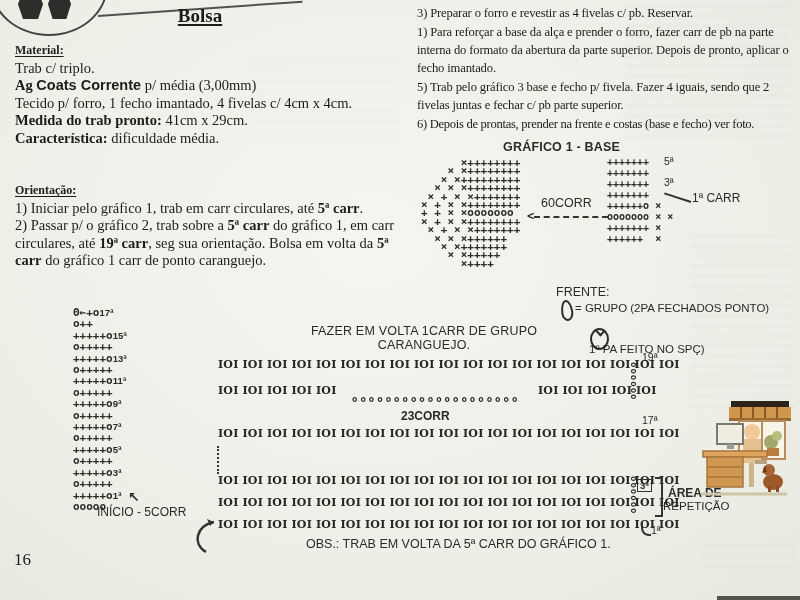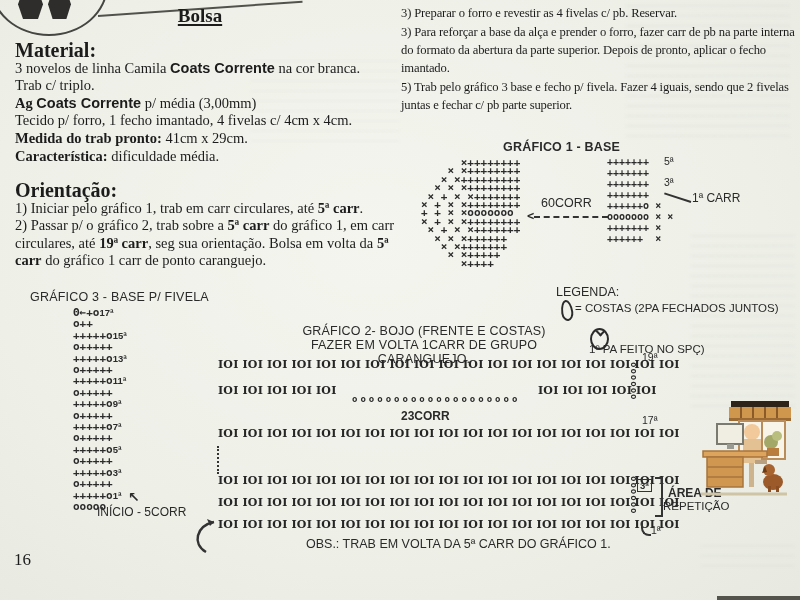--- a/index.html
+++ b/index.html
@@ -6,24 +6,24 @@
   .page{position:relative;width:800px;height:600px;background:#eff0e9;overflow:hidden;
         font-family:"Liberation Serif",serif;color:#1c1c1c;
         background-image:radial-gradient(ellipse at 45% 40%, #f4f5ee 0%, #eef0e8 60%, #e7e9e0 100%);padding-left:32px;}
   .abs{position:absolute;}
   .ghost{position:absolute;opacity:.5;filter:blur(1.5px);pointer-events:none;
          background:repeating-linear-gradient(rgba(150,158,148,.16) 0 2px, transparent 2px 10px);}
   .serif{font-family:"Liberation Serif",serif;}
   .sans{font-family:"Liberation Sans",sans-serif;}
   .b{font-weight:bold;}
   .bsans{font-family:"Liberation Sans",sans-serif;font-weight:bold;}
-  .heading{font-weight:bold;text-underline-offset:2px;font-size:20px;}
+  .heading{font-weight:bold;text-decoration:underline;text-underline-offset:2px;font-size:12px;}
   .bodytxt{font-size:14.5px;line-height:17.6px;width:388px;}
   .steps{font-size:12.6px;line-height:18px;width:398px;letter-spacing:-0.15px;}
-  .steps p{margin:0 0 1px 0;}
+  .steps p{margin:0 0 1px 16px;}
   .charttitle{font-family:"Liberation Sans",sans-serif;font-size:12.5px;color:#2a2a2a;letter-spacing:.2px;}
   .g1row{font:700 11px "DejaVu Sans Mono",monospace;line-height:8.4px;white-space:pre;color:#2b2b2b;}
   .g1rrow{font:700 10px "DejaVu Sans Mono",monospace;line-height:11px;white-space:pre;color:#2b2b2b;}
   .g3row{font:700 11px "DejaVu Sans Mono",monospace;line-height:10.4px;white-space:pre;color:#2b2b2b;}
   .g3row .seg-l{font:700 9.5px "Liberation Sans",sans-serif;color:#2b2b2b;}
   .pop{font:700 11px "DejaVu Serif",serif;white-space:nowrap;color:#262626;letter-spacing:.2px;}
   .chainrow{font:700 9px "DejaVu Sans Mono",monospace;letter-spacing:3px;color:#2b2b2b;white-space:nowrap;}
   .vchain{font:700 9px "DejaVu Sans Mono",monospace;color:#2b2b2b;writing-mode:vertical-rl;letter-spacing:1px;}
   .smalllab{font-family:"Liberation Sans",sans-serif;font-size:10.5px;color:#2a2a2a;}
   .dashline{border-top:2px dashed #333;}
@@ -45,38 +45,38 @@
 
   <div class="abs" style="left:-10px;top:-66px;width:114px;height:98px;border:2px solid #454541;border-radius:50%;"></div>
   <div class="abs bag" style="left:18px;top:0;width:25px;height:19px;"></div>
   <div class="abs bag" style="left:48px;top:0;width:23px;height:19px;"></div>
   <div class="abs" style="left:98px;top:15px;width:205px;border-top:2px solid #52524c;transform:rotate(-4deg);transform-origin:left center;"></div>
 
   <div class="abs serif b" style="left:146px;top:5px;width:108px;text-align:center;font-size:19px;text-decoration:underline;text-decoration-thickness:2px;text-underline-offset:2px;">Bolsa</div>
 
   <div class="abs bodytxt" style="left:15px;top:42px;">
     <div class="heading">Material:</div>
-    <div><span>3 novelos de linha Camila </span><span class="bsans">Coats Corrente</span><span> na cor branca.</span></div>
     <div>Trab c/ triplo.</div>
     <div><span class="b">Ag </span><span class="bsans">Coats Corrente</span><span> p/ média (3,00mm)</span></div>
     <div>Tecido p/ forro, 1 fecho imantado, 4 fivelas c/ 4cm x 4cm.</div>
     <div><span class="b">Medida do trab pronto:</span><span> 41cm x 29cm.</span></div>
     <div><span class="b">Característica:</span><span> dificuldade média.</span></div>
   </div>
 
   <div class="abs bodytxt" style="left:15px;top:182px;">
     <div class="heading">Orientação:</div>
     <div><span>1) Iniciar pelo gráfico 1, trab em carr circulares, até </span><span class="b">5ª carr</span><span>.</span></div>
     <div><span>2) Passar p/ o gráfico 2, trab sobre a </span><span class="b">5ª carr</span><span> do gráfico 1, em carr circulares, até </span><span class="b">19ª carr</span><span>, seg sua orientação. Bolsa em volta da </span><span class="b">5ª carr</span><span> do gráfico 1 carr de ponto caranguejo.</span></div>
   </div>
 
   <div class="abs steps serif" style="left:401px;top:4px;">
     <p>3) Preparar o forro e revestir as 4 fivelas c/ pb. Reservar.</p>
-    <p>3) Para reforçar a base da alça e prender o forro, fazer carr de pb na parte interna do formato da abertura da parte superior. Depois de pronto, aplicar o fecho imantado.</p>
+    <p>1) Para reforçar a base da alça e prender o forro, fazer carr de pb na parte interna do formato da abertura da parte superior. Depois de pronto, aplicar o fecho imantado.</p>
     <p>5) Trab pelo gráfico 3 base e fecho p/ fivela. Fazer 4 iguais, sendo que 2 fivelas juntas e fechar c/ pb parte superior.</p>
+    <p style="white-space:nowrap;letter-spacing:-0.3px;">6) Depois de prontas, prender na frente e costas (base e fecho) ver foto.</p>
   </div>
 
   <div class="abs charttitle b" style="left:503px;top:140px;">GRÁFICO 1 - BASE</div>
   <div class="abs" style="left:421px;top:159px;">
       <div class="g1row">      ×++++++++</div>
       <div class="g1row">    × ×++++++++</div>
       <div class="g1row">   × ×+++++++++</div>
       <div class="g1row">  × × ×++++++++</div>
       <div class="g1row"> × + × ×+++++++</div>
       <div class="g1row">× + × ×++++++++</div>
@@ -99,27 +99,26 @@
       <div class="g1rrow">++++++o ×</div>
       <div class="g1rrow">ooooooo × ×</div>
       <div class="g1rrow">+++++++ ×</div>
       <div class="g1rrow">++++++  ×</div>
     </div>
   <div class="abs smalllab" style="left:664px;top:155px;">5ª</div>
   <div class="abs smalllab" style="left:664px;top:176px;">3ª</div>
   <div class="abs sans" style="left:692px;top:191px;font-size:12px;color:#2a2a2a;">1ª CARR</div>
   <div class="abs" style="left:663px;top:201px;width:28px;border-top:2px solid #333;transform:rotate(18deg);transform-origin:right center;"></div>
 
-  <div class="abs sans" style="left:556px;top:285px;font-size:12.5px;color:#2a2a2a;">LEGENDA:</div>
+  <div class="abs sans" style="left:556px;top:285px;font-size:12.5px;color:#2a2a2a;">FRENTE:</div>
   <div class="abs legend-grupo" style="left:561px;top:300px;"></div>
-  <div class="abs sans" style="left:575px;top:302px;font-size:11.5px;color:#2a2a2a;">= COSTAS (2PA FECHADOS JUNTOS)</div>
+  <div class="abs sans" style="left:575px;top:302px;font-size:11.5px;color:#2a2a2a;">= GRUPO (2PA FECHADOS PONTO)</div>
   <div class="abs legend-pipoca" style="left:558px;top:328px;"></div>
   <div class="abs sans" style="left:589px;top:343px;font-size:11.5px;color:#2a2a2a;">1º PA FEITO NO SPÇ)</div>
 
-  <div class="abs charttitle" style="left:30px;top:290px;">GRÁFICO 3 - BASE P/ FIVELA</div>
   <div class="abs" style="left:73px;top:307px;">
       <div class="g3row"><span class="seg-s">Θ←+o</span><span class="seg-l">17ª</span></div>
       <div class="g3row"><span class="seg-s">o++</span><span class="seg-l"></span></div>
       <div class="g3row"><span class="seg-s">+++++o</span><span class="seg-l">15ª</span></div>
       <div class="g3row"><span class="seg-s">o+++++</span><span class="seg-l"></span></div>
       <div class="g3row"><span class="seg-s">+++++o</span><span class="seg-l">13ª</span></div>
       <div class="g3row"><span class="seg-s">o+++++</span><span class="seg-l"></span></div>
       <div class="g3row"><span class="seg-s">+++++o</span><span class="seg-l">11ª</span></div>
       <div class="g3row"><span class="seg-s">o+++++</span><span class="seg-l"></span></div>
       <div class="g3row"><span class="seg-s">+++++o</span><span class="seg-l">9ª</span></div>
@@ -130,21 +129,20 @@
       <div class="g3row"><span class="seg-s">o+++++</span><span class="seg-l"></span></div>
       <div class="g3row"><span class="seg-s">+++++o</span><span class="seg-l">3ª</span></div>
       <div class="g3row"><span class="seg-s">o+++++</span><span class="seg-l"></span></div>
       <div class="g3row"><span class="seg-s">+++++o</span><span class="seg-l">1ª</span></div>
       <div class="g3row"><span class="seg-s">ooooo</span><span class="seg-l"></span></div>
     </div>
   <div class="abs" style="left:128px;top:489px;font:700 14px 'DejaVu Sans',sans-serif;color:#2b2b2b;">↖</div>
   <div class="abs sans" style="left:97px;top:505px;font-size:12px;color:#2a2a2a;">INÍCIO - 5CORR</div>
 
   <div class="abs charttitle" style="left:298px;top:324px;width:252px;text-align:center;">
-    <div>GRÁFICO 2- BOJO (FRENTE E COSTAS)</div>
     <div>FAZER EM VOLTA 1CARR DE GRUPO CARANGUEJO.</div>
   </div>
 
   <div class="abs pop" style="left:218px;top:358px;">IOI IOI IOI IOI IOI IOI IOI IOI IOI IOI IOI IOI IOI IOI IOI IOI IOI IOI IOI</div>
   <div class="abs pop" style="left:218px;top:384px;">IOI IOI IOI IOI IOI</div>
   <div class="abs pop" style="left:538px;top:384px;">IOI IOI IOI IOI IOI</div>
   <div class="abs chainrow" style="left:352px;top:394px;">oooooooooooooooooooo</div>
   <div class="abs sans b" style="left:401px;top:409px;font-size:12px;color:#2a2a2a;">23CORR</div>
   <div class="abs pop" style="left:218px;top:427px;">IOI IOI IOI IOI IOI IOI IOI IOI IOI IOI IOI IOI IOI IOI IOI IOI IOI IOI IOI</div>
   <div class="abs vchain" style="left:629px;top:362px;height:70px;">oooooo</div>

